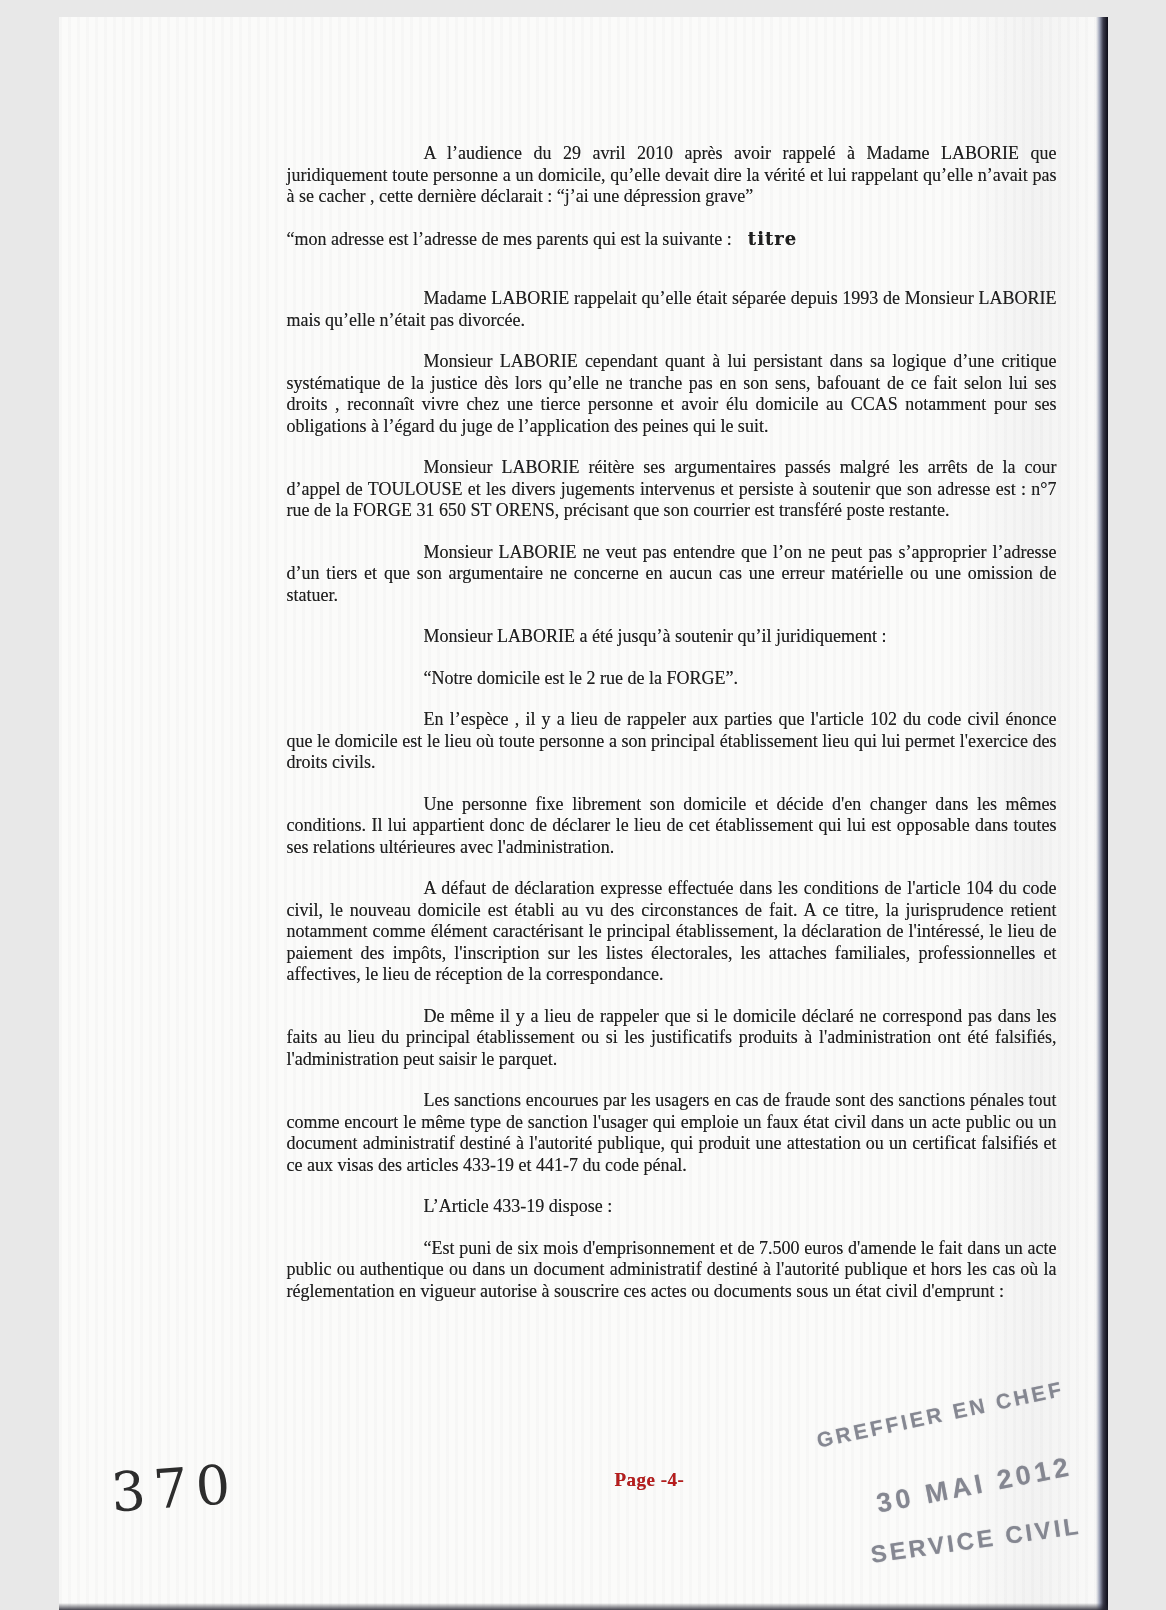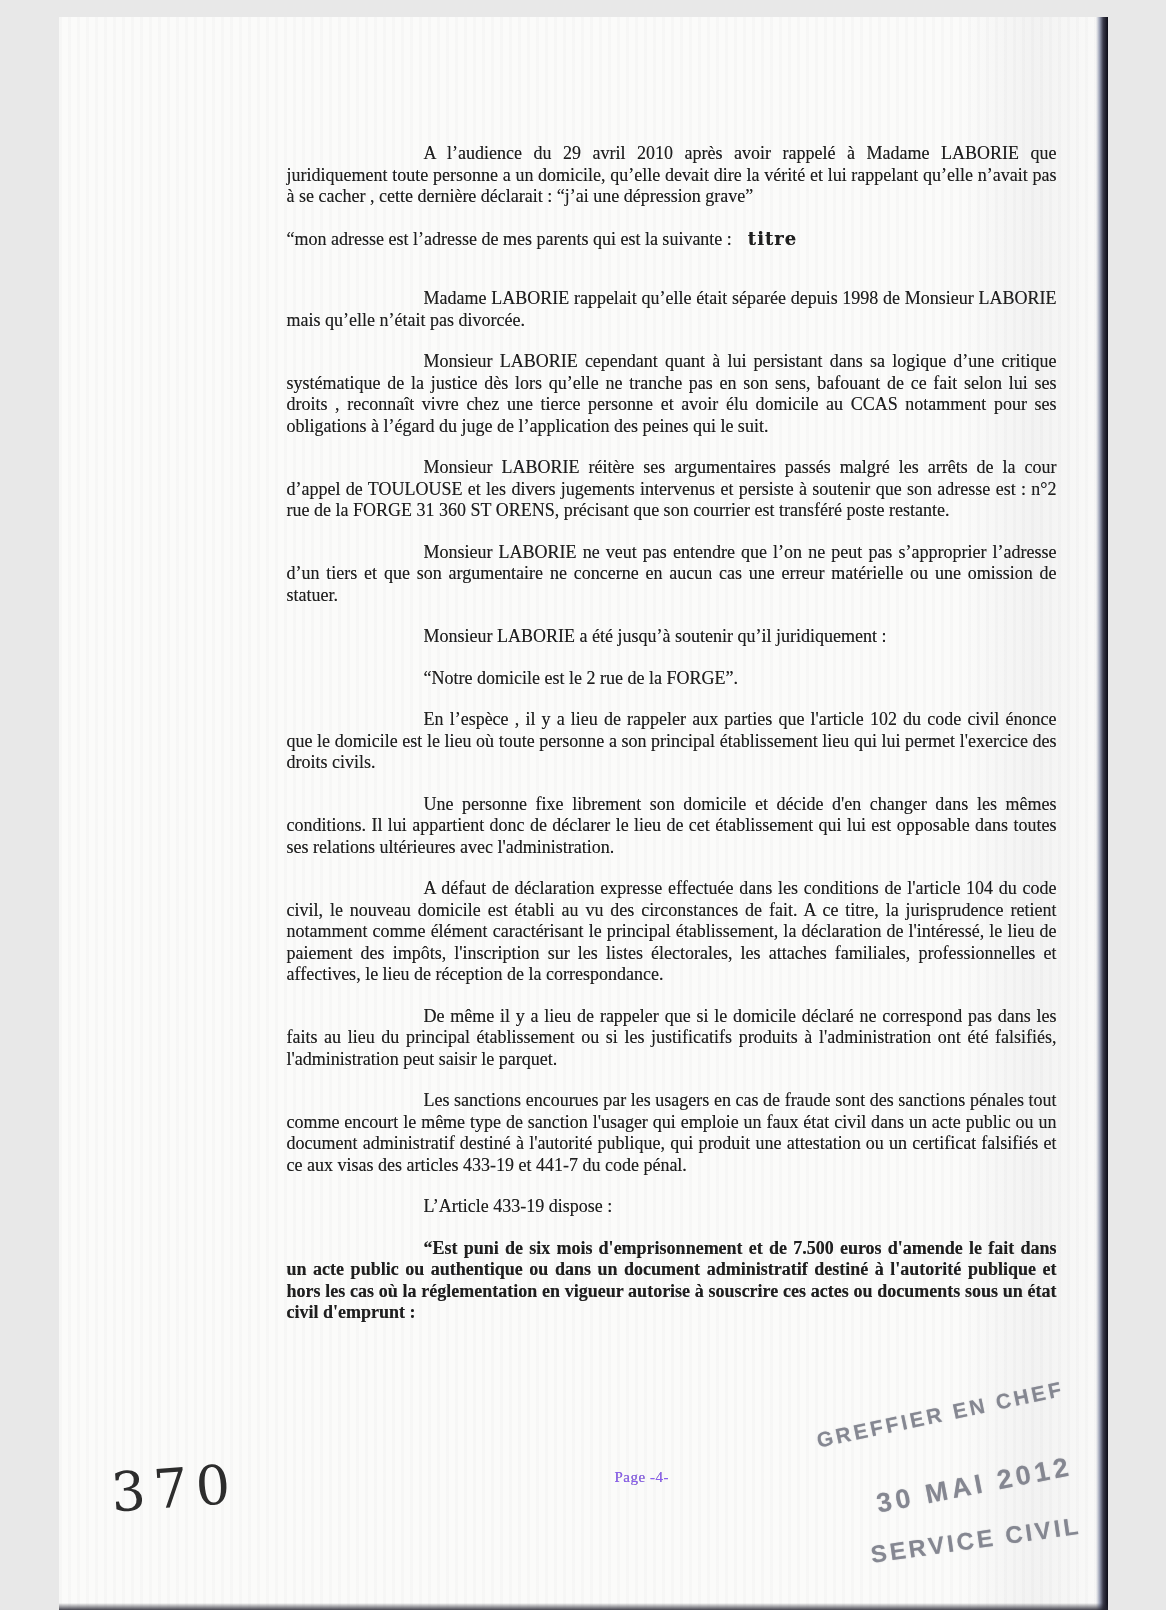--- a/index.html
+++ b/index.html
@@ -30,27 +30,28 @@
   }
   
   #doc{
     position:absolute;left:228px;top:126px;width:770px;
     font-size:18px;line-height:21.5px;color:#1f1f1f;
     text-shadow:0 0 0.5px rgba(30,30,30,0.55);
   }
   #doc p{margin:0 0 20px 0;text-align:justify;}
   #doc p.indent{text-indent:137px;}
   #doc p.mb-lg{margin-bottom:38px;}
-  #doc p.mb-0{margin-bottom:0;font-weight:bold;}
+  #doc p.mb-0{margin-bottom:0;}
   .redacted{margin-left:16px;font-weight:bold;letter-spacing:1px;font-family:"DejaVu Serif",serif;}
   
   #page-label{
     position:absolute;left:556px;top:1452px;
-    font-size:15px;color:#8b5cf6;letter-spacing:0.5px;
+    font-size:19px;color:#b91c1c;letter-spacing:0.5px;
     text-shadow:0 0 0.5px rgba(30,30,30,0.5);
+    font-weight:bold;
   }
   #handwritten{
     position:absolute;left:52px;top:1440px;
     font-size:54px;color:#2d2d2d;
     font-family:"DejaVu Serif",serif;
     transform:rotate(-4deg);
     letter-spacing:8px;
     font-weight:400;
   }
   
@@ -71,23 +72,23 @@
 
 <div id="page">
 
   <div id="streaks"></div>
 
   <div id="doc">
     <p class="indent">A l’audience du 29 avril 2010 après avoir rappelé à Madame LABORIE que juridiquement toute personne a un domicile,  qu’elle devait dire la vérité et lui rappelant qu’elle n’avait pas à se cacher , cette dernière déclarait : “j’ai une dépression grave”</p>
 
     <p class="mb-lg"><span>“mon adresse est l’adresse de mes parents qui est la suivante :</span><b class="redacted">titre</b></p>
 
-    <p class="indent">Madame LABORIE rappelait qu’elle était séparée depuis 1998 de Monsieur LABORIE mais qu’elle n’était pas divorcée.</p>
+    <p class="indent">Madame LABORIE rappelait qu’elle était séparée depuis 1993 de Monsieur LABORIE mais qu’elle n’était pas divorcée.</p>
     <p class="indent">Monsieur LABORIE cependant quant à lui persistant dans sa  logique d’une critique systématique de la justice dès lors qu’elle ne tranche pas en son sens,  bafouant de ce fait  selon lui ses droits , reconnaît vivre chez une tierce personne et avoir élu domicile au CCAS notamment pour ses obligations à l’égard du  juge de l’application des peines qui le suit.</p>
-    <p class="indent">Monsieur LABORIE réitère ses argumentaires passés  malgré les arrêts de la cour d’appel de TOULOUSE et  les divers jugements intervenus et persiste à soutenir  que son adresse est : n°2 rue de la FORGE 31 360 ST ORENS,  précisant que son courrier est transféré poste restante.</p>
+    <p class="indent">Monsieur LABORIE réitère ses argumentaires passés  malgré les arrêts de la cour d’appel de TOULOUSE et  les divers jugements intervenus et persiste à soutenir  que son adresse est : n°7 rue de la FORGE 31 650 ST ORENS,  précisant que son courrier est transféré poste restante.</p>
     <p class="indent">Monsieur LABORIE ne veut pas entendre que l’on ne peut pas s’approprier l’adresse d’un tiers et que son argumentaire ne concerne en aucun cas une erreur matérielle ou une omission de statuer.</p>
     <p class="indent">Monsieur LABORIE a été jusqu’à soutenir  qu’il juridiquement  :</p>
     <p class="indent">“Notre domicile est le 2 rue de la FORGE”.</p>
     <p class="indent">En l’espèce , il y a lieu de rappeler aux parties que l'article  102 du code civil énonce que le domicile est le lieu où toute  personne a son  principal établissement lieu qui lui permet l'exercice des droits  civils.</p>
     <p class="indent">Une personne fixe librement son domicile et décide d'en  changer dans les mêmes conditions. Il lui appartient donc de déclarer le lieu de  cet  établissement qui lui est opposable dans toutes ses relations  ultérieures avec  l'administration.</p>
     <p class="indent">A défaut de déclaration expresse effectuée  dans les  conditions de l'article 104 du code civil, le nouveau domicile est  établi au vu  des circonstances de fait. A ce titre, la jurisprudence retient  notamment comme  élément caractérisant le principal établissement, la  déclaration de l'intéressé,  le lieu de paiement des impôts, l'inscription sur les listes  électorales, les  attaches familiales, professionnelles et affectives, le lieu de réception de  la correspondance.</p>
     <p class="indent">De même il y a lieu de rappeler que si  le  domicile déclaré ne correspond pas dans les faits au lieu du  principal établissement ou si les justificatifs produits à l'administration  ont été  falsifiés, l'administration peut saisir le parquet.</p>
     <p class="indent">Les sanctions encourues par les usagers en cas de  fraude sont des sanctions pénales tout comme encourt le même type de sanction l'usager qui  emploie  un faux état civil dans un acte public ou un  document  administratif destiné à  l'autorité publique, qui produit une  attestation ou un  certificat falsifiés et ce aux visas des articles  433-19 et 441-7 du code pénal.</p>
     <p class="indent">L’Article  433-19 dispose :</p>
     <p class="indent mb-0">“Est puni de six mois  d'emprisonnement et de 7.500 euros d'amende le fait dans un acte public ou  authentique ou dans un document administratif destiné  à  l'autorité publique et  hors les cas où la réglementation en vigueur autorise à  souscrire  ces actes ou  documents sous un état civil d'emprunt :</p>

